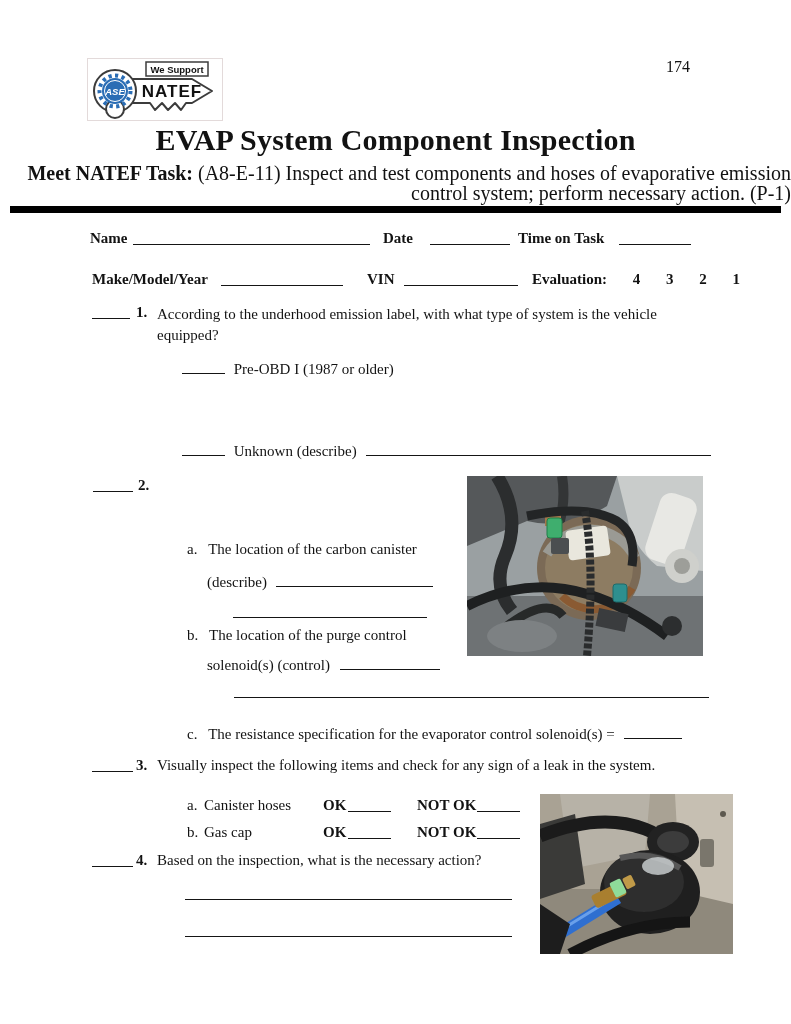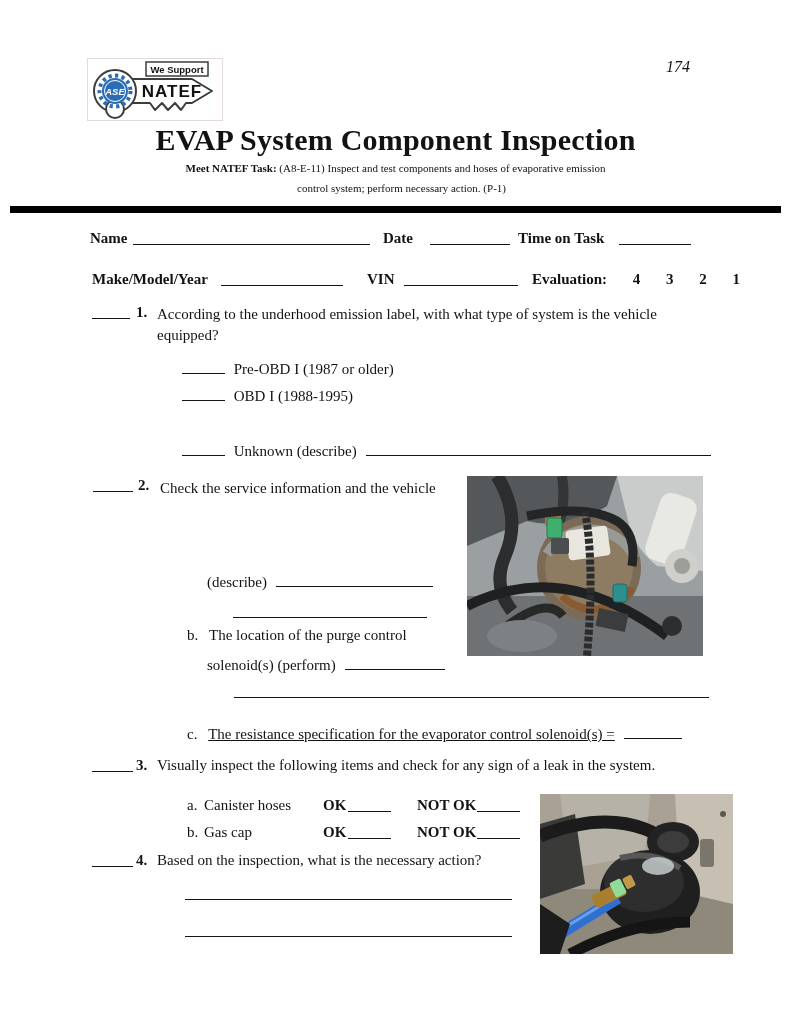--- a/index.html
+++ b/index.html
@@ -10,25 +10,25 @@
     font-family:"Liberation Serif", serif; color:#121212;
   }
   .abs { position:absolute;font-family:Liberation Serif, serif; }
   .b { font-weight:bold; }
   .blank { display:inline-block; border-bottom:1.6px solid #151515; height:15px; vertical-align:baseline; }
   .row { position:absolute; white-space:nowrap; font-size:15px; }
   .title {
     position:absolute; left:0; top:109px; width:100%;
     text-align:center; font-size:30px; font-weight:bold; letter-spacing:0.2px;
   }
-  .taskline { position:absolute; left:0; width:100%; text-align:center; font-size:11px; }
+  .taskline { position:absolute; left:0; width:100%; text-align:right; font-size:20px; }
   .rule { position:absolute; left:10px; top:192px; width:771px; height:7px; background:#000; }
   .qtext { display:inline-block; vertical-align:top; white-space:normal; line-height:21px; }
   .optrow { position:absolute; font-size:15px; white-space:nowrap; }
-  .pagenum { position:absolute; left:666px; top:44px; font-size:16px;font-style:italic; }
+  .pagenum { position:absolute; left:666px; top:44px; font-size:16px; }
   .logo-box { position:absolute; left:87px; top:44px; width:136px; height:63px; border:1px solid #e3dada; background:#fff; }
   .photo { position:absolute; }
   .evalnum { display:inline-block; margin-left:22px; font-weight:bold; }
 </style>
 </head>
 <body>
 
 <div class="page">
 
   <div class="logo-box">
@@ -89,35 +89,31 @@
   <div class="row" style="left:0; top:290px; width:791px;">
     <span class="abs blank" style="left:92px; width:38px;"></span>
     <span class="abs b" style="left:136px;">1.</span>
     <span class="abs qtext" style="left:157px; width:540px;">According to the underhood emission label, with what type of system is the vehicle equipped?</span>
   </div>
 
   <div class="optrow" style="left:182px; top:345px;">
     <span class="blank" style="width:43px;"></span>
     <span style="margin-left:5px;">Pre-OBD I (1987 or older)</span>
   </div>
-  <div class="optrow" style="left:182px; top:372px;">
-    <span class="blank" style="width:43px;"></span>
-    <span style="margin-left:5px;">OBD I (1988-1995)</span>
-  </div>
   <div class="optrow" style="left:182px; top:427px;">
     <span class="blank" style="width:43px;"></span>
     <span style="margin-left:5px;text-align:center;">Unknown (describe)</span>
     <span class="blank" style="width:345px; margin-left:6px;"></span>
   </div>
 
   <div class="row" style="left:0; top:463px; width:791px;">
     <span class="abs blank" style="left:93px; width:40px;"></span>
     <span class="abs b" style="left:138px;">2.</span>
     <span class="abs qtext" style="left:160px; width:300px; line-height:22px;">
-      <span>Check the service information and the vehicle</span><br>
+      <br>
     </span>
   </div>
 
   <div class="photo" style="left:467px; top:462px; width:236px; height:180px;" title="engine compartment with carbon canister and purge solenoids">
     <svg width="236" height="180" viewBox="0 0 236 180">
       <rect width="236" height="180" fill="#9aa0a2"></rect>
       <rect x="0" y="120" width="236" height="60" fill="#6e7274"></rect>
       <path d="M150,0 L236,0 L236,95 L190,90 Q165,70 160,40 Z" fill="#c9cccb"></path>
 
       <rect x="185" y="18" width="38" height="70" rx="12" fill="#e8e8e4" transform="rotate(18 204 53)"></rect>
@@ -143,41 +139,45 @@
       <rect x="80" y="42" width="15" height="20" rx="3" fill="#3fae6e" stroke="#1f7f49"></rect>
       <rect x="84" y="62" width="18" height="16" rx="2" fill="#4b4e50"></rect>
       <rect x="146" y="108" width="14" height="18" rx="3" fill="#2e8f8f" stroke="#1d6a6a"></rect>
 
       <ellipse cx="55" cy="160" rx="35" ry="16" fill="#7d8183"></ellipse>
       <rect x="130" y="135" width="30" height="18" fill="#3a3c3e" transform="rotate(12 145 144)"></rect>
       <circle cx="205" cy="150" r="10" fill="#2c2e2f"></circle>
     </svg>
   </div>
 
+  <div class="optrow" style="left:187px; top:527px;">
+    <span>a.</span>
+    <span style="margin-left:7px;">The location of the carbon canister</span>
+  </div>
   <div class="optrow" style="left:207px; top:558px;">
     <span>(describe)</span>
     <span class="blank" style="width:157px; margin-left:5px;"></span>
   </div>
   <div class="optrow" style="left:233px; top:589px;">
     <span class="blank" style="width:194px;"></span>
   </div>
   <div class="optrow" style="left:187px; top:613px;">
     <span>b.</span>
     <span style="margin-left:7px;">The location of the purge control</span>
   </div>
   <div class="optrow" style="left:207px; top:641px;">
-    <span>solenoid(s) (perform)</span>
+    <span>solenoid(s) (control)</span>
     <span class="blank" style="width:100px; margin-left:6px;"></span>
   </div>
   <div class="optrow" style="left:234px; top:669px;">
     <span class="blank" style="width:475px;"></span>
   </div>
   <div class="optrow" style="left:187px; top:710px;">
     <span>c.</span>
-    <span style="margin-left:7px;text-decoration:underline;">The resistance specification for the evaporator control solenoid(s) =</span>
+    <span style="margin-left:7px;">The resistance specification for the evaporator control solenoid(s) =</span>
     <span class="blank" style="width:58px; margin-left:5px;"></span>
   </div>
 
   <div class="row" style="left:0; top:743px; width:791px;">
     <span class="abs blank" style="left:92px; width:41px;"></span>
     <span class="abs b" style="left:136px;">3.</span>
     <span class="abs" style="left:157px;">Visually inspect the following items and check for any sign of a leak in the system.</span>
   </div>
 
   <div class="row" style="left:187px; top:783px; width:400px;">

